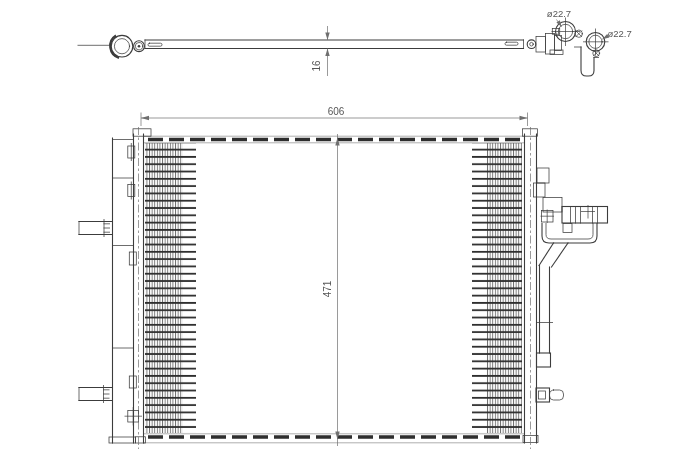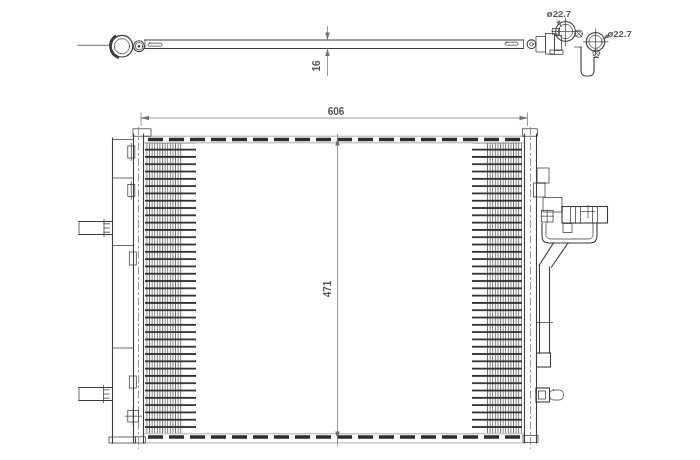--- a/index.html
+++ b/index.html
@@ -1,21 +1,21 @@
 <!DOCTYPE html>
 <html style="--line: #3c3c3c; --dim: #6f6f6f; --dimtext: #565656; --tube: #2e2e2e; --fin: #6e6e6e; --rail: #9b9b9b; --background: #ffffff;"><head>
 <meta charset="utf-8">
 <style>
   :root{
     --line:#3c3c3c; --dim:#6f6f6f; --dimtext:#565656;
     --tube:#2e2e2e; --fin:#6e6e6e; --rail:#9b9b9b; --background:#ffffff;
   }
   html,body{margin:0;padding:0;background:var(--background);}
   .stage{width:603px;height:460px;position:relative;background:var(--background);
-         font-family:"Liberation Sans",sans-serif;font-weight:bold;}
+         font-family:"Liberation Sans",sans-serif;}
   svg{display:block}
   .ln {stroke:var(--line);stroke-width:1.1;fill:none;stroke-linecap:square}
   .ln2{stroke:var(--line);stroke-width:.75;fill:none;stroke-linecap:square}
   .thk{stroke:var(--line);stroke-width:2.2;fill:none}
   .dim{stroke:var(--dim);stroke-width:.7;fill:none}
   .cl {stroke:var(--dim);stroke-width:.7;fill:none;stroke-dasharray:8 2.5 2.5 2.5}
   .arr{fill:var(--dim);stroke:none}
   .dimtxt{fill:var(--dimtext);font-family:"Liberation Sans",sans-serif;font-size:10px}
   .port-label{font-size:9.5px}
   .dash{stroke:var(--tube);stroke-width:3.4;fill:none;stroke-dasharray:15 6}

